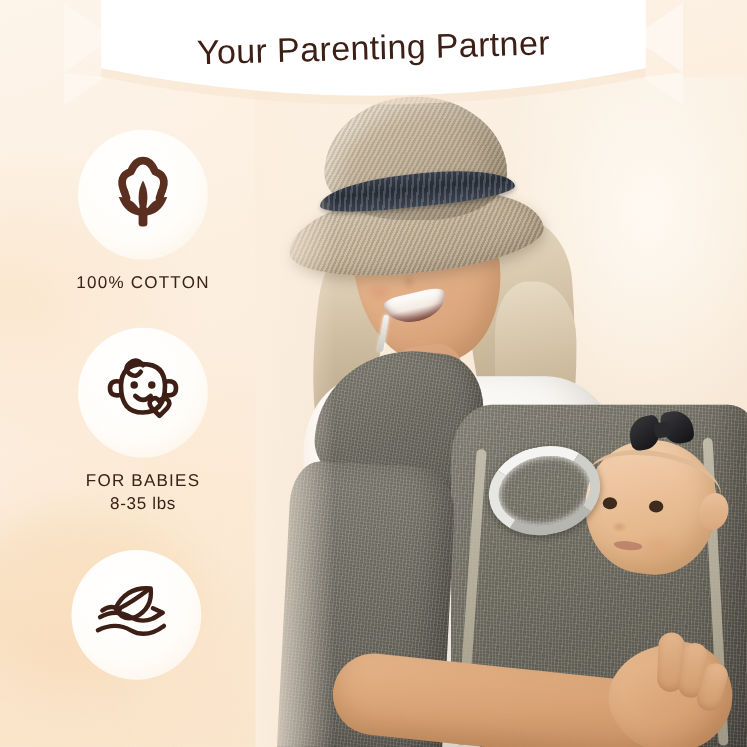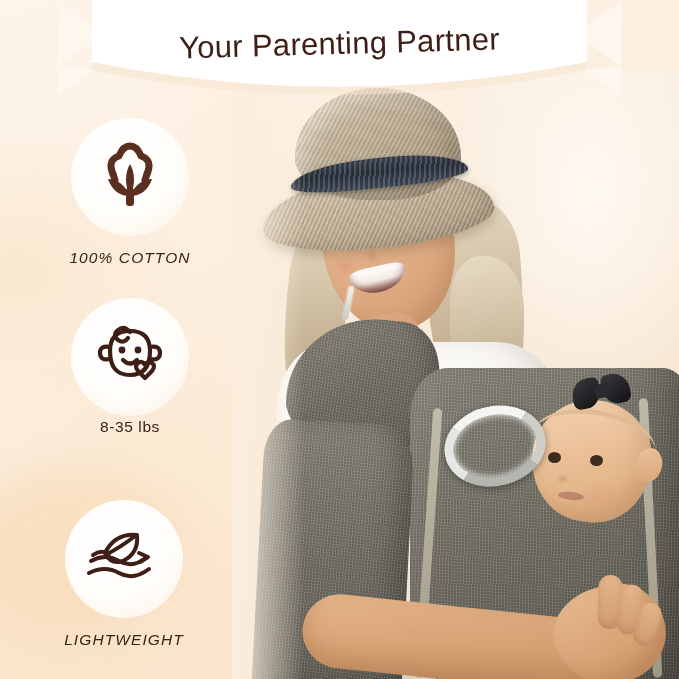--- a/index.html
+++ b/index.html
@@ -160,21 +160,21 @@
   .banner svg{display:block;}
   .banner-title{position:absolute;left:0;top:26px;width:679px;text-align:center;
     font-size:31px;color:#3d1f15;letter-spacing:.3px;
     transform:rotate(-1.6deg);white-space:nowrap;}
 
   
   .feature{position:absolute;width:216px;text-align:center;}
   .badge{position:relative;width:118px;height:118px;margin:0 auto;border-radius:50%;
     background:radial-gradient(circle at 42% 36%,#ffffff 0%,#fffdfa 56%,#fdf6ec 78%,rgba(253,243,231,0) 100%);}
   .badge svg{position:absolute;left:50%;top:50%;transform:translate(-50%,-50%);}
-  .feat-label{margin-top:11px;font-size:15.5px;color:#3b2219;letter-spacing:1.1px;line-height:1.38;font-style:italic;}
+  .feat-label{margin-top:11px;font-size:15.5px;color:#3b2219;letter-spacing:1.1px;line-height:1.38;}
   .feat-sub{font-size:15.5px;color:#3b2219;letter-spacing:.6px;line-height:1.38;}
   .f1{left:22px;top:118px;}
   .f2{left:22px;top:298px;}
   .f3{left:16px;top:500px;}
 </style>
 </head>
 <body>
 
 <div class="stage">
 
@@ -288,32 +288,32 @@
           <path d="M40 11 Q34 4 28 9 Q22 14 28 19 Q34 23 38 17"></path>
           <path d="M20 26 Q10 24 10 32 Q10 40 20 38"></path>
           <path d="M60 26 Q70 24 70 32 Q70 40 60 38"></path>
           <path d="M33 39 Q40 46 47 39"></path>
           <path d="M55 44 Q52 39 48 42 Q44 45 48 50 L55 57 L62 50 Q66 45 62 42 Q58 39 55 44 Z"></path>
         </g>
         <circle cx="32" cy="29" r="3.4" fill="#3d1f15"></circle>
         <circle cx="48" cy="29" r="3.4" fill="#3d1f15"></circle>
       </svg>
     </div>
+    <div class="feat-label">FOR BABIES</div>
     <div class="feat-sub">8-35 lbs</div>
   </div>
 
   <div class="feature f3">
     <div class="badge">
       <svg width="86" height="64" viewBox="0 0 86 64">
         <g fill="none" stroke="#3d1f15" stroke-width="4" stroke-linecap="round" stroke-linejoin="round">
           <path d="M24 26 Q34 6 56 8 Q58 26 42 34 Q30 38 24 26 Z"></path>
           <path d="M54 9 Q40 20 26 27"></path>
           <path d="M12 28 Q20 22 28 27"></path>
           <path d="M10 34 Q24 26 38 34 Q52 42 66 30"></path>
           <path d="M58 26 L67 30 L59 35"></path>
           <path d="M8 46 Q24 38 38 46 Q52 54 68 42"></path>
         </g>
       </svg>
     </div>
-    <div class="feat-label">LIGHTWEIGHT</div>
   </div>
 
 </div>
 
 </body></html>

